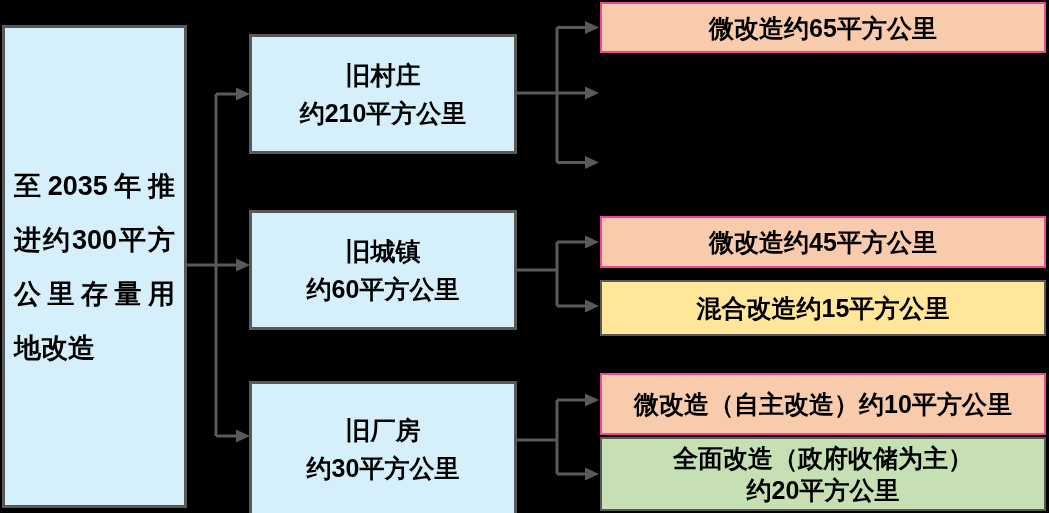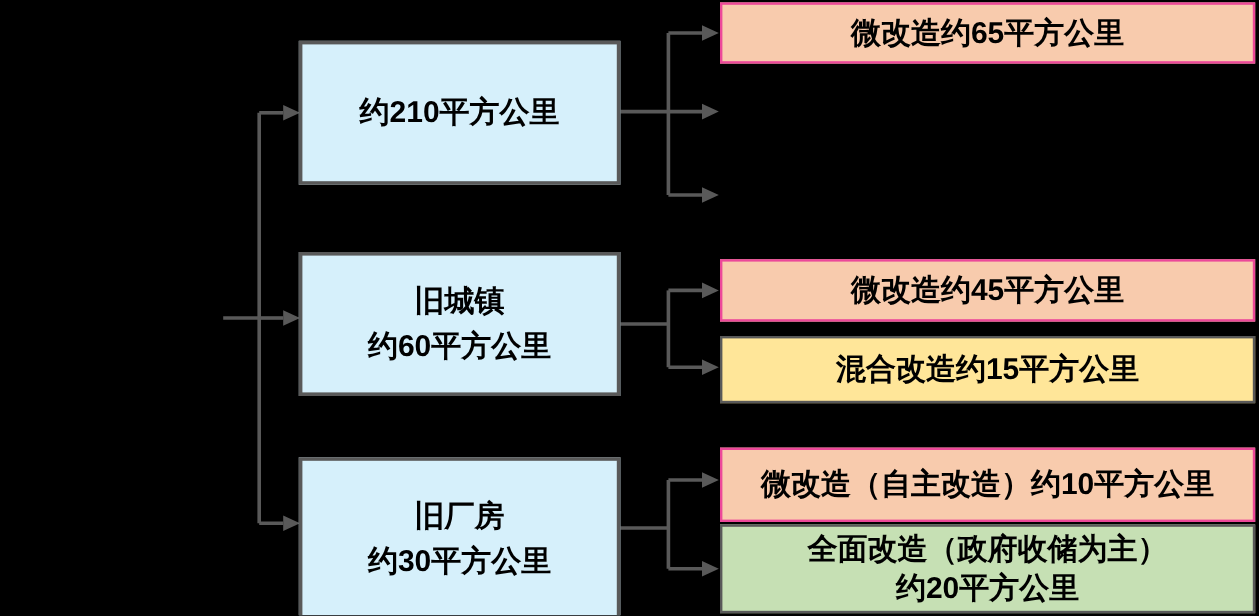--- a/index.html
+++ b/index.html
@@ -79,22 +79,31 @@
       <polygon points="599,27.5 585,21 585,34"></polygon>
       <polygon points="599,93 585,86.5 585,99.5"></polygon>
       <polygon points="599,162.5 585,156 585,169"></polygon>
       <polygon points="599,242 585,235.5 585,248.5"></polygon>
       <polygon points="599,306 585,299.5 585,312.5"></polygon>
       <polygon points="599,400 585,393.5 585,406.5"></polygon>
       <polygon points="599,474 585,467.5 585,480.5"></polygon>
     </g>
   </svg>
 
+  <div class="box blue root">
+    <div class="root-text">
+      <div class="jline">至2035年推</div>
+      <div class="jline">进约300平方</div>
+      <div class="jline">公里存量用</div>
+      <div class="jline">地改造</div>
+    </div>
+  </div>
 
   <div class="box blue mid mid1">
+    <div>旧村庄</div>
     <div>约210平方公里</div>
   </div>
   <div class="box blue mid mid2">
     <div>旧城镇</div>
     <div>约60平方公里</div>
   </div>
   <div class="box blue mid mid3">
     <div>旧厂房</div>
     <div>约30平方公里</div>
   </div>

